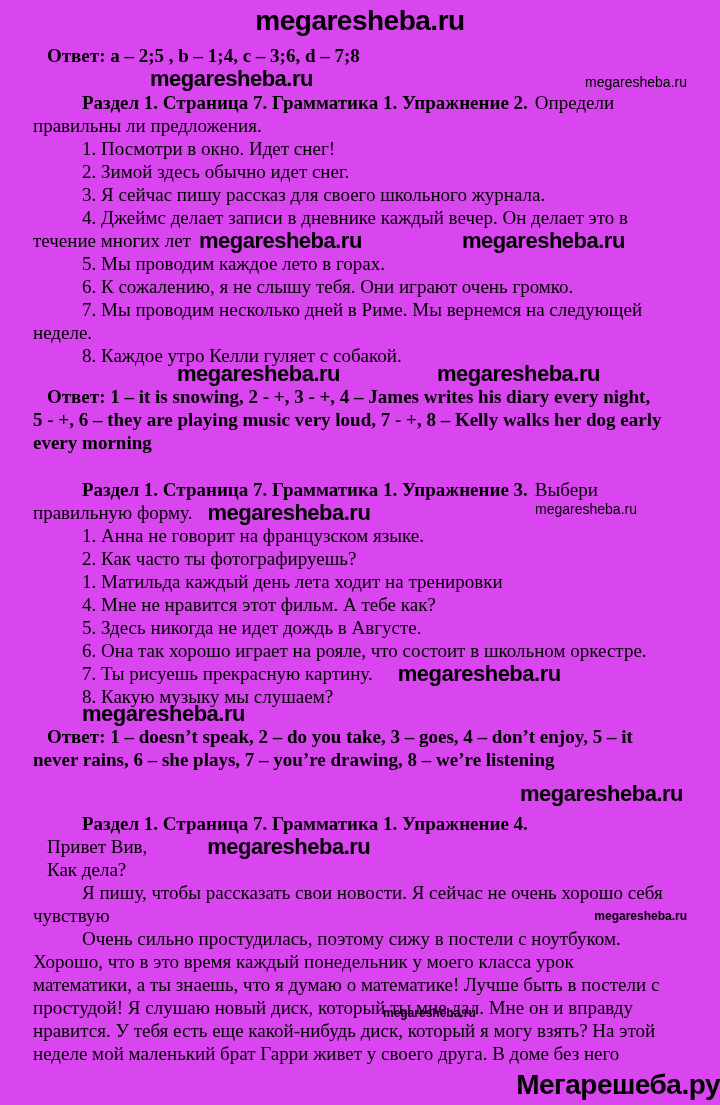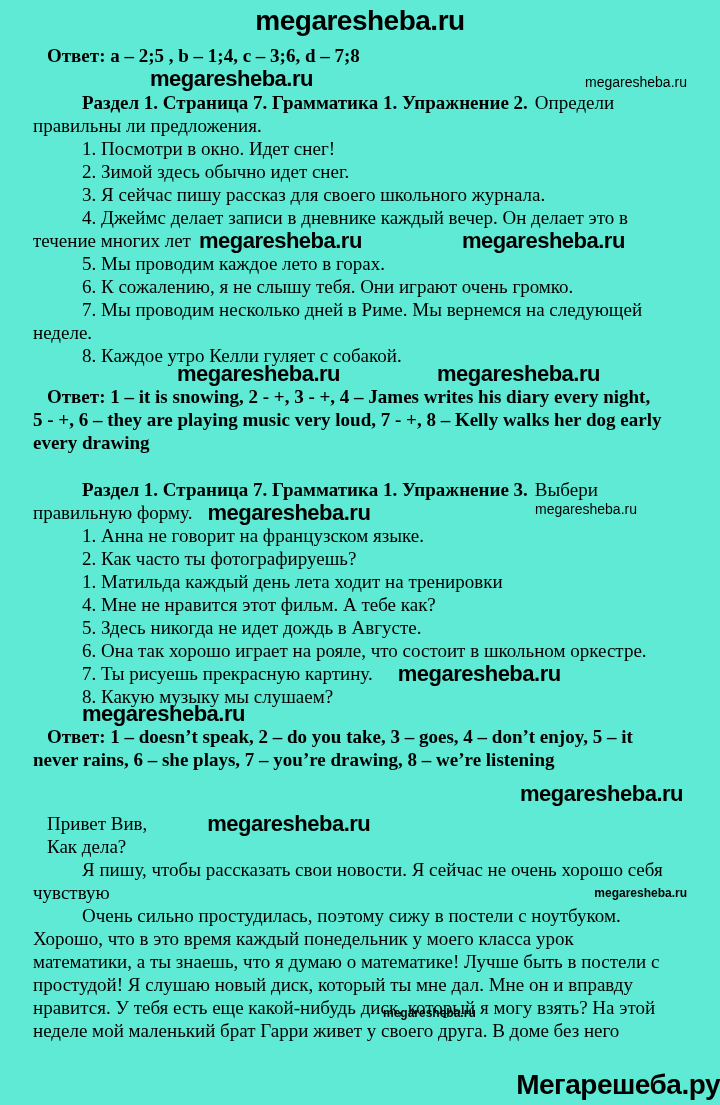--- a/index.html
+++ b/index.html
@@ -1,19 +1,19 @@
 <!DOCTYPE html>
 <html><head>
 <meta charset="utf-8">
 <style>
   html,body{margin:0;padding:0;background:#fff;}
   .page{
     position:relative;
     width:720px;height:1105px;
-    background:#5eead4;color:#000;
+    background:#d946ef;color:#000;
     font-family:"Liberation Serif", serif;
     overflow:hidden;
   }
   .title-top{
     padding-top:4px;height:40px;
     font-family:"Liberation Sans", sans-serif;
     font-weight:bold;font-size:28px;line-height:34px;
     text-align:center;letter-spacing:-0.5px;
   }
   .content{padding:0 20px 0 33px;}
@@ -104,21 +104,21 @@
       <div class="line indent">7. Мы проводим несколько дней в Риме. Мы вернемся на следующей</div>
       <div class="line">неделе.</div>
       <div class="line indent">8. Каждое утро Келли гуляет с собакой.</div>
 
       <div class="wm-row r2">
         <span class="wm-bold">megaresheba.ru</span><span class="wm-bold">megaresheba.ru</span>
       </div>
 
       <div class="line ans indent-sm">Ответ: 1 – it is snowing, 2 - +, 3 - +, 4 – James writes his diary every night,</div>
       <div class="line ans">5 - +, 6 – they are playing music very loud, 7 - +, 8 – Kelly walks her dog early</div>
-      <div class="line ans">every drawing</div>
+      <div class="line ans">every morning</div>
     </section>
 
     <section class="sec-ex3">
       <div class="line indent">
         <span class="bold">Раздел 1. Страница 7. Грамматика 1. Упражнение 3.</span><span class="head-tail">Выбери</span>
       </div>
       <div class="line">
         <span>правильную форму.</span><span class="wm-bold wm-inline-4">megaresheba.ru</span><span class="wm-small wm-right-line">megaresheba.ru</span>
       </div>
 
@@ -139,20 +139,23 @@
 
       <div class="line ans indent-sm">Ответ: 1 – doesn’t speak, 2 – do you take, 3 – goes, 4 – don’t enjoy, 5 – it</div>
       <div class="line ans">never rains, 6 – she plays, 7 – you’re drawing, 8 – we’re listening</div>
     </section>
 
     <div class="wm-row r4">
       <span class="wm-bold">megaresheba.ru</span>
     </div>
 
     <section class="sec-ex4">
+      <div class="line indent">
+        <span class="bold">Раздел 1. Страница 7. Грамматика 1. Упражнение 4.</span>
+      </div>
 
       <div class="letter">
         <div class="line indent-sm">
           <span>Привет Вив,</span><span class="wm-bold wm-inline-5">megaresheba.ru</span>
         </div>
         <div class="line indent-sm">Как дела?</div>
         <div class="line indent">Я пишу, чтобы рассказать свои новости. Я сейчас не очень хорошо себя</div>
         <div class="line">
           <span>чувствую</span><span class="wm-small-bold wm-right-sick">megaresheba.ru</span>
         </div>

